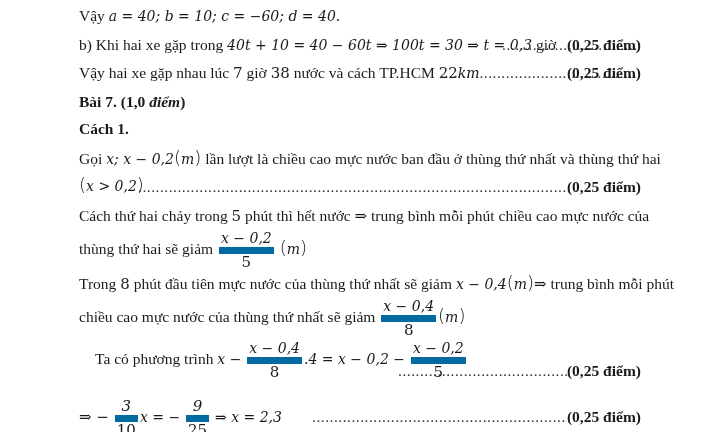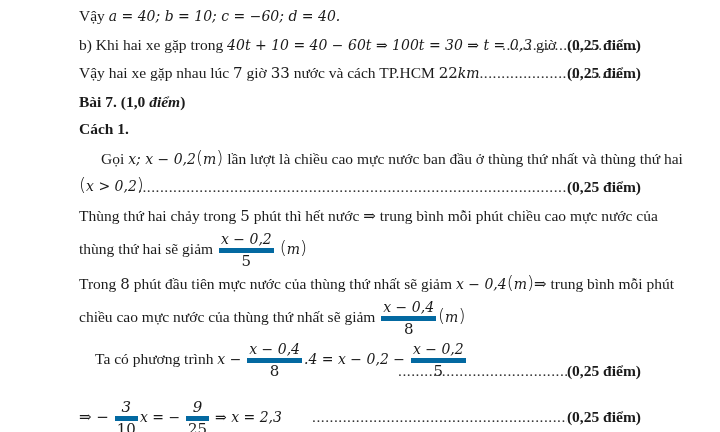--- a/index.html
+++ b/index.html
@@ -52,21 +52,21 @@
       display: inline-block;
       vertical-align: middle;
       text-align: center;
       font-family: "DejaVu Serif", "Liberation Serif", serif;
       font-size: 14px;
       line-height: 17px;
       margin: 0 2px;
     }
     .frac .num {
       display: block;
-      border-bottom: 5px solid #0369a1;
+      border-bottom: 7px solid #0369a1;
       padding: 0 2px;
       font-style: italic;
     }
     .frac .den {
       display: block;
       padding: 0 2px;
     }
     .paren {
       font-family: "DejaVu Sans", sans-serif;
       font-size: 18px;
@@ -86,48 +86,48 @@
   <span class="mi">40t + 10 = 40 − 60t ⇒ 100t = 30 ⇒ t = 0,3</span>
   <span>giờ</span>
 </div>
 <div class="dotrow" style="top:35px; left:502px; width:136px;">......................................................................................................................................................................................</div>
 <div class="right" style="top:35px;">(0,25 điểm)</div>
 
 <div class="line" style="top:63px;">
   <span>Vậy hai xe gặp nhau lúc</span>
   <span class="m">7</span>
   <span>giờ</span>
-  <span class="m">33</span>
+  <span class="m">38</span>
   <span>nước và cách TP.HCM</span>
   <span class="m">22</span><span class="mi">km</span>
 </div>
 <div class="dotrow" style="top:63px; left:440px; width:198px;">......................................................................................................................................................................................</div>
 <div class="right" style="top:63px;">(0,25 điểm)</div>
 
 <div class="line b" style="top:92px;">
   <span>Bài 7. (1,0</span>
   <span class="bi">điểm</span><span>)</span>
 </div>
 
 <div class="line b" style="top:119px;">Cách 1.</div>
 
-<div class="line" style="top:148px;margin-left:22px;">
+<div class="line" style="top:148px;">
   <span>Gọi</span>
   <span class="mi">x; x − 0,2</span><span class="paren">(</span><span class="mi">m</span><span class="paren">)</span>
   <span>lần lượt là chiều cao mực nước ban đầu ở thùng thứ nhất và thùng thứ hai</span>
 </div>
 
 <div class="line" style="top:175px;">
   <span class="paren">(</span><span class="mi">x &gt; 0,2</span><span class="paren">)</span>
 </div>
 <div class="dotrow" style="top:177px; left:138px; width:430px;">......................................................................................................................................................................................</div>
 <div class="right" style="top:177px;">(0,25 điểm)</div>
 
 <div class="line" style="top:206px;">
-  <span>Thùng thứ hai chảy trong</span>
+  <span>Cách thứ hai chảy trong</span>
   <span class="m">5</span>
   <span>phút thì hết nước</span>
   <span class="m">⇒</span>
   <span>trung bình mỗi phút chiều cao mực nước của</span>
 </div>
 
 <div class="line" style="top:228px; line-height:40px;">
   <span>thùng thứ hai sẽ giảm</span>
   <span class="frac">
     <span class="num mi">x − 0,2</span>

